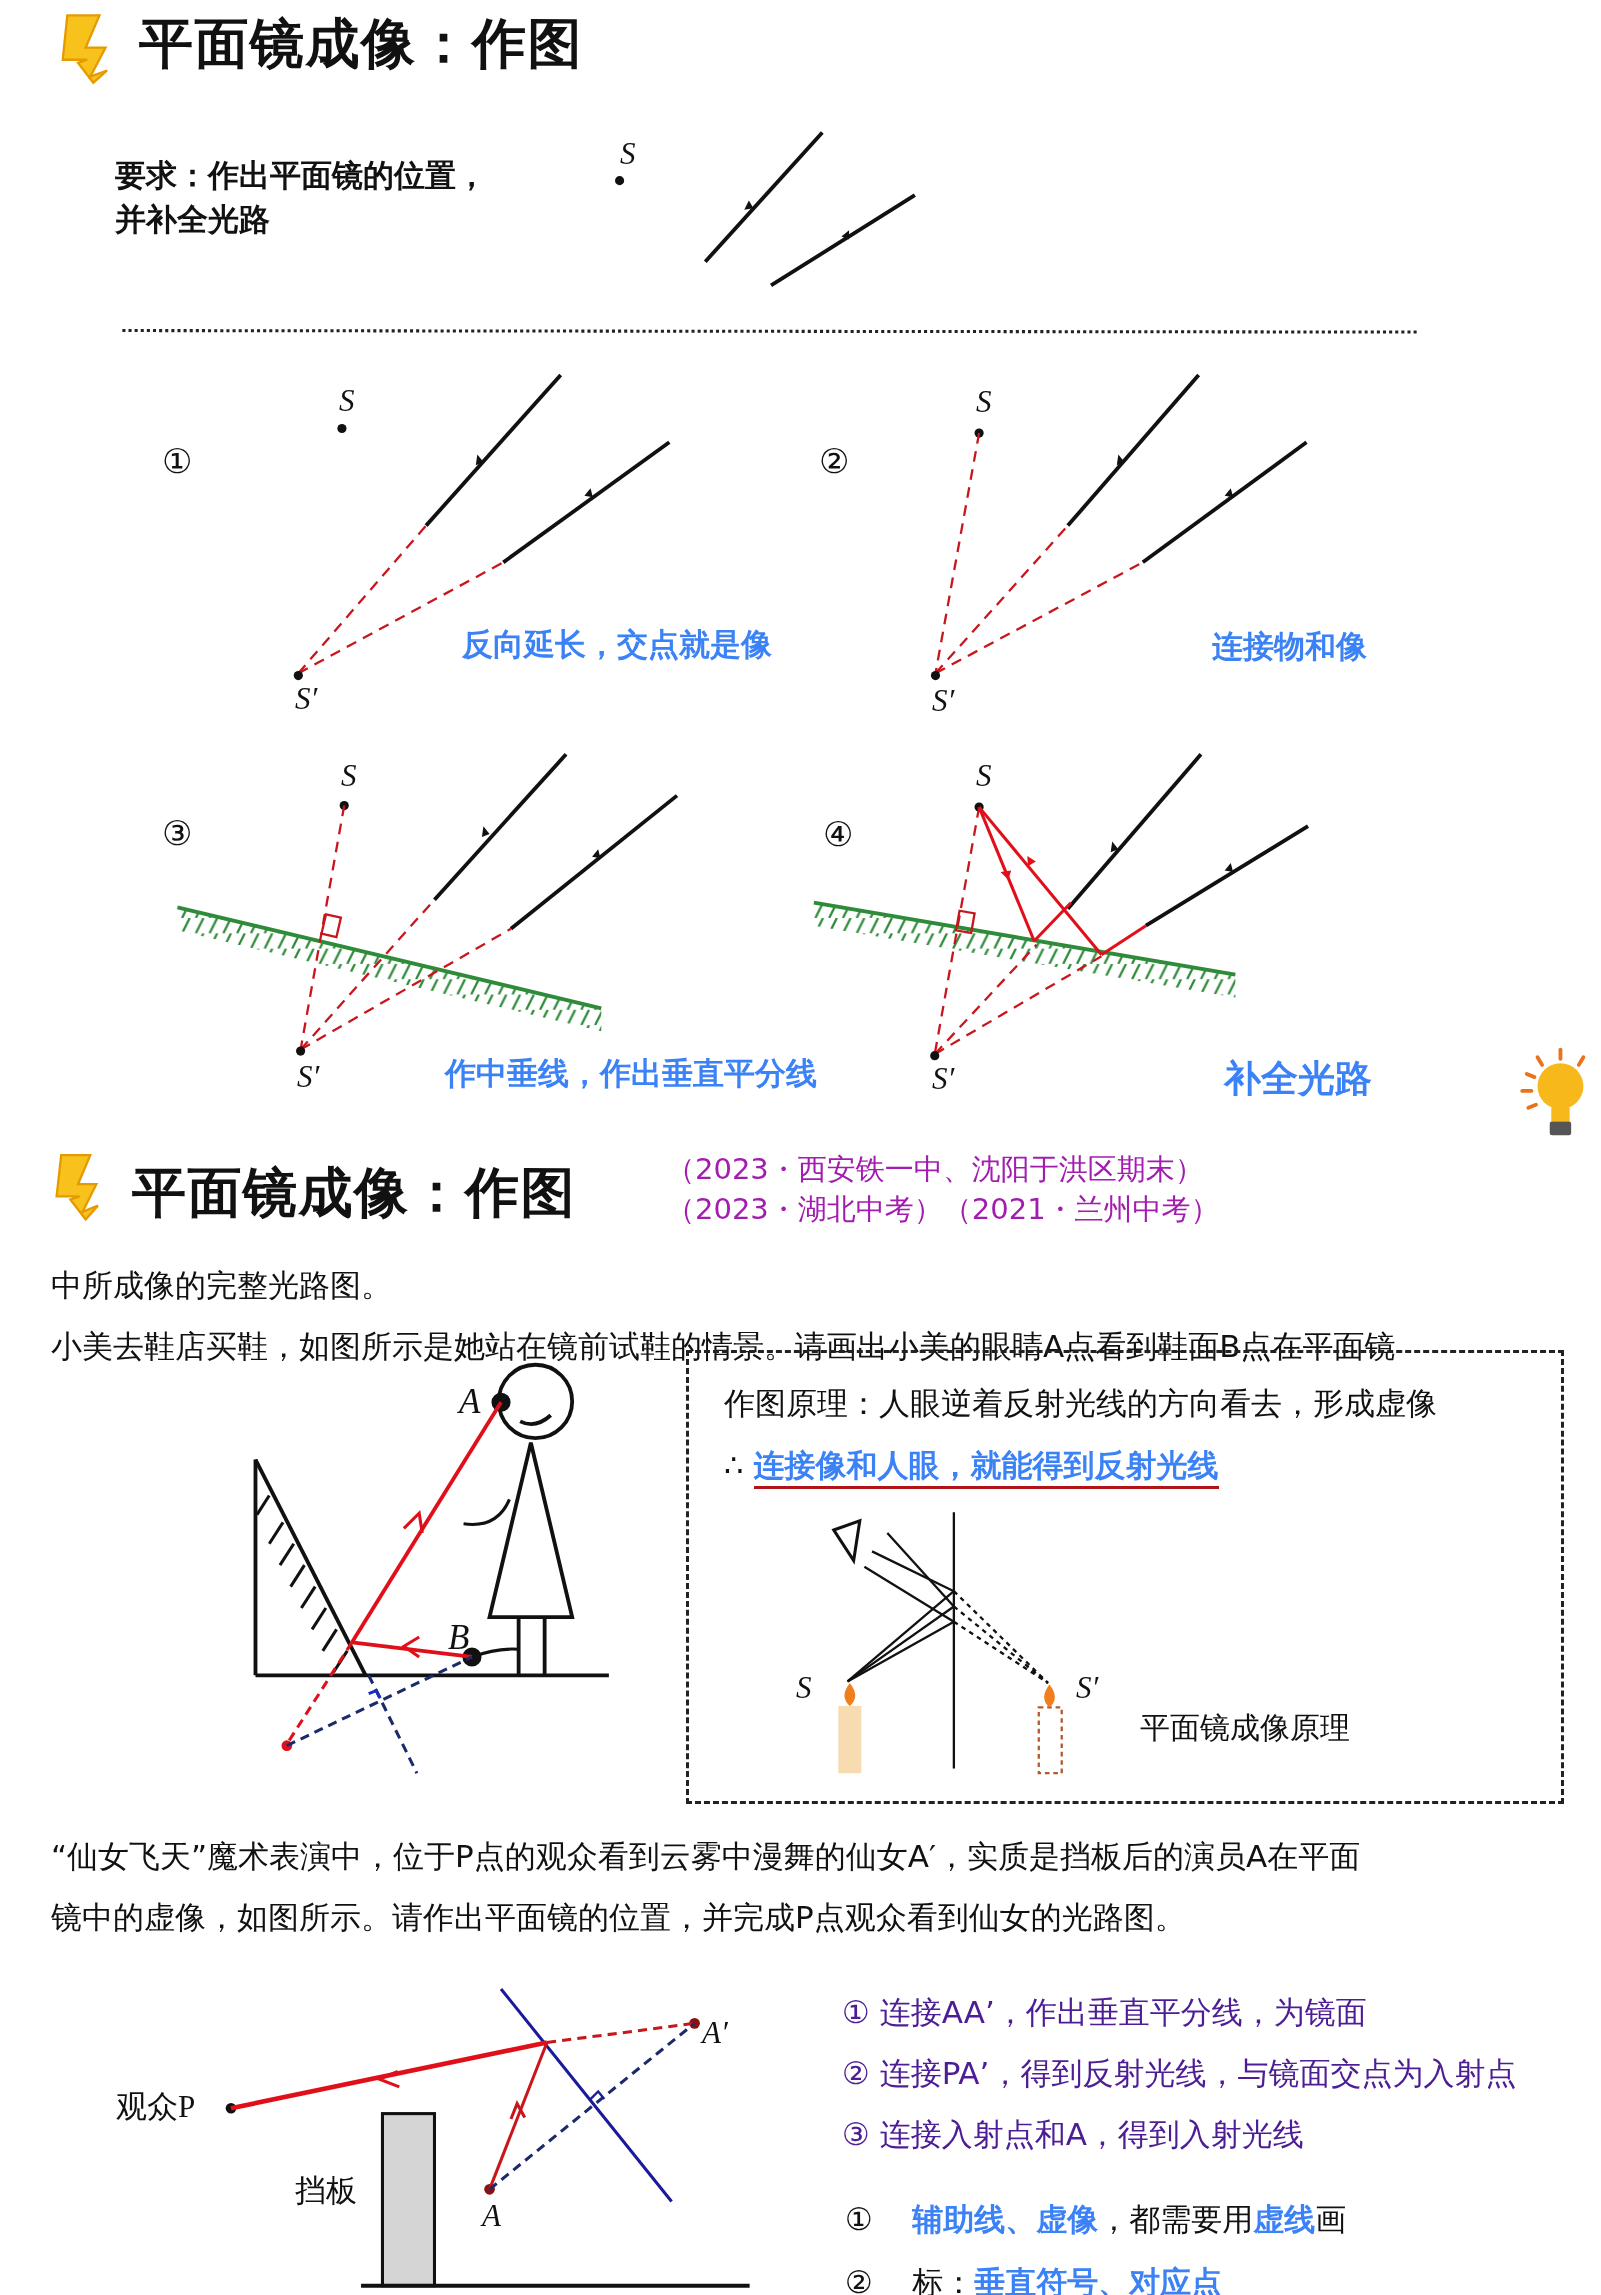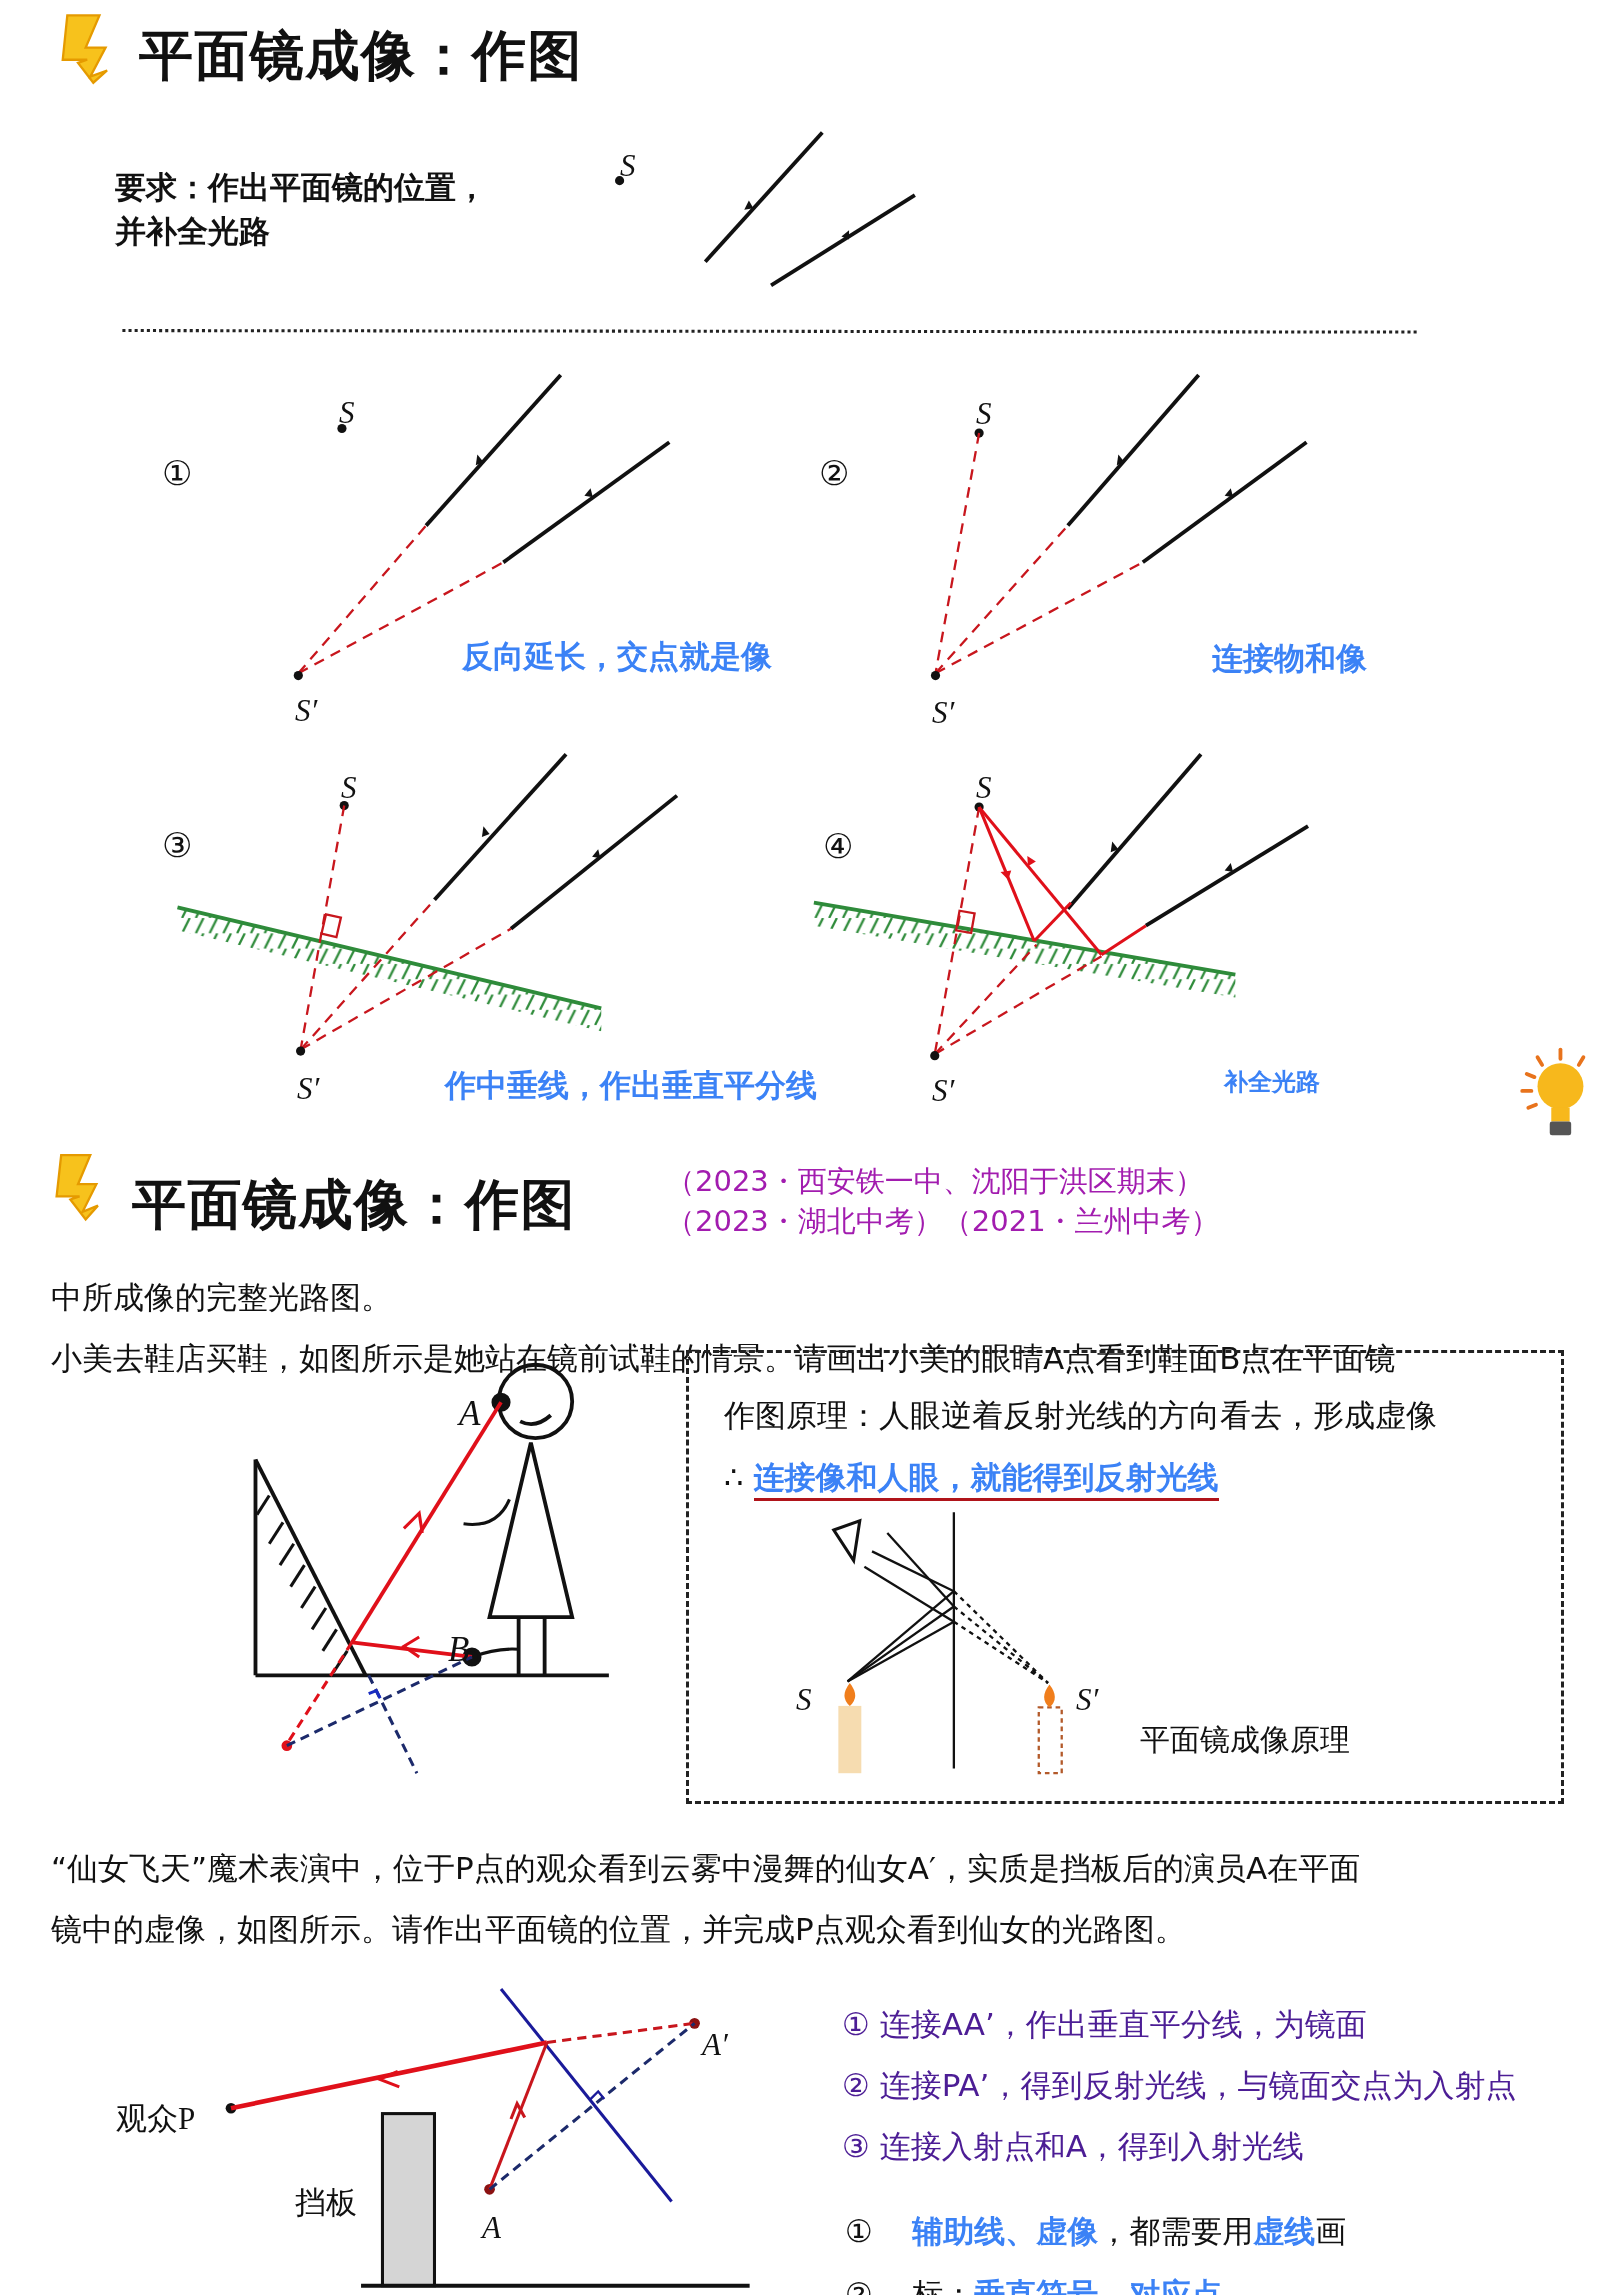--- a/index.html
+++ b/index.html
@@ -1,17 +1,17 @@
 <!DOCTYPE html>
 <html style="font-size:12.2px"><head>
 <meta charset="utf-8">
 <style>
   html,body{margin:0;padding:0;background:#fff;}
   body{width:1601px;height:2295px;position:relative;overflow:hidden;font-family:"DejaVu Sans","Liberation Sans",sans-serif;color:#111;}
-  .abs{position:absolute;white-space:nowrap;margin-top:12px;}
+  .abs{position:absolute;white-space:nowrap;}
   .h-title{font-size:54px;font-weight:bold;letter-spacing:1.5px;color:#111;}
   .body-text{font-size:31px;line-height:61px;}
   .red{color:#3b82f6;font-weight:bold;}
   .blue{color:#1a4fbf;font-weight:bold;}
   .num{font-size:34px;}
   .label-it{font-family:"Liberation Serif","DejaVu Serif",serif;font-style:italic;font-size:31px;}
   .src{font-size:29px;color:#a21caf;line-height:40px;}
   .box{position:absolute;border:3.1px dashed #222;}
   svg{position:absolute;left:0;top:0;}
 </style>
@@ -211,21 +211,21 @@
 <div class="abs red" style="left:1212px;top:626px;font-size:31px;">连接物和像</div>
 
 <div class="abs num" style="left:162px;top:813px;">③</div>
 <div class="abs label-it" style="left:341px;top:758px;">S</div>
 <div class="abs label-it" style="left:297px;top:1059px;">S′</div>
 <div class="abs red" style="left:445px;top:1053px;font-size:31px;">作中垂线，作出垂直平分线</div>
 
 <div class="abs num" style="left:823px;top:814px;">④</div>
 <div class="abs label-it" style="left:976px;top:758px;">S</div>
 <div class="abs label-it" style="left:932px;top:1061px;">S′</div>
-<div class="abs red" style="left:1224px;top:1054px;font-size:24px;">补全光路</div>
+<div class="abs red" style="left:1224px;top:1054px;font-size:37px;">补全光路</div>
 
 <div class="abs h-title" style="left:132px;top:1157px;">平面镜成像：作图</div>
 <div class="abs src" style="left:666px;top:1149px;">
   <div>（2023・西安铁一中、沈阳于洪区期末）</div>
   <div>（2023・湖北中考）（2021・兰州中考）</div>
 </div>
 
 <div class="abs body-text" style="left:51px;top:1255px;">
   <div>中所成像的完整光路图。</div>
   <div>小美去鞋店买鞋，如图所示是她站在镜前试鞋的情景。请画出小美的眼睛A点看到鞋面B点在平面镜</div>

